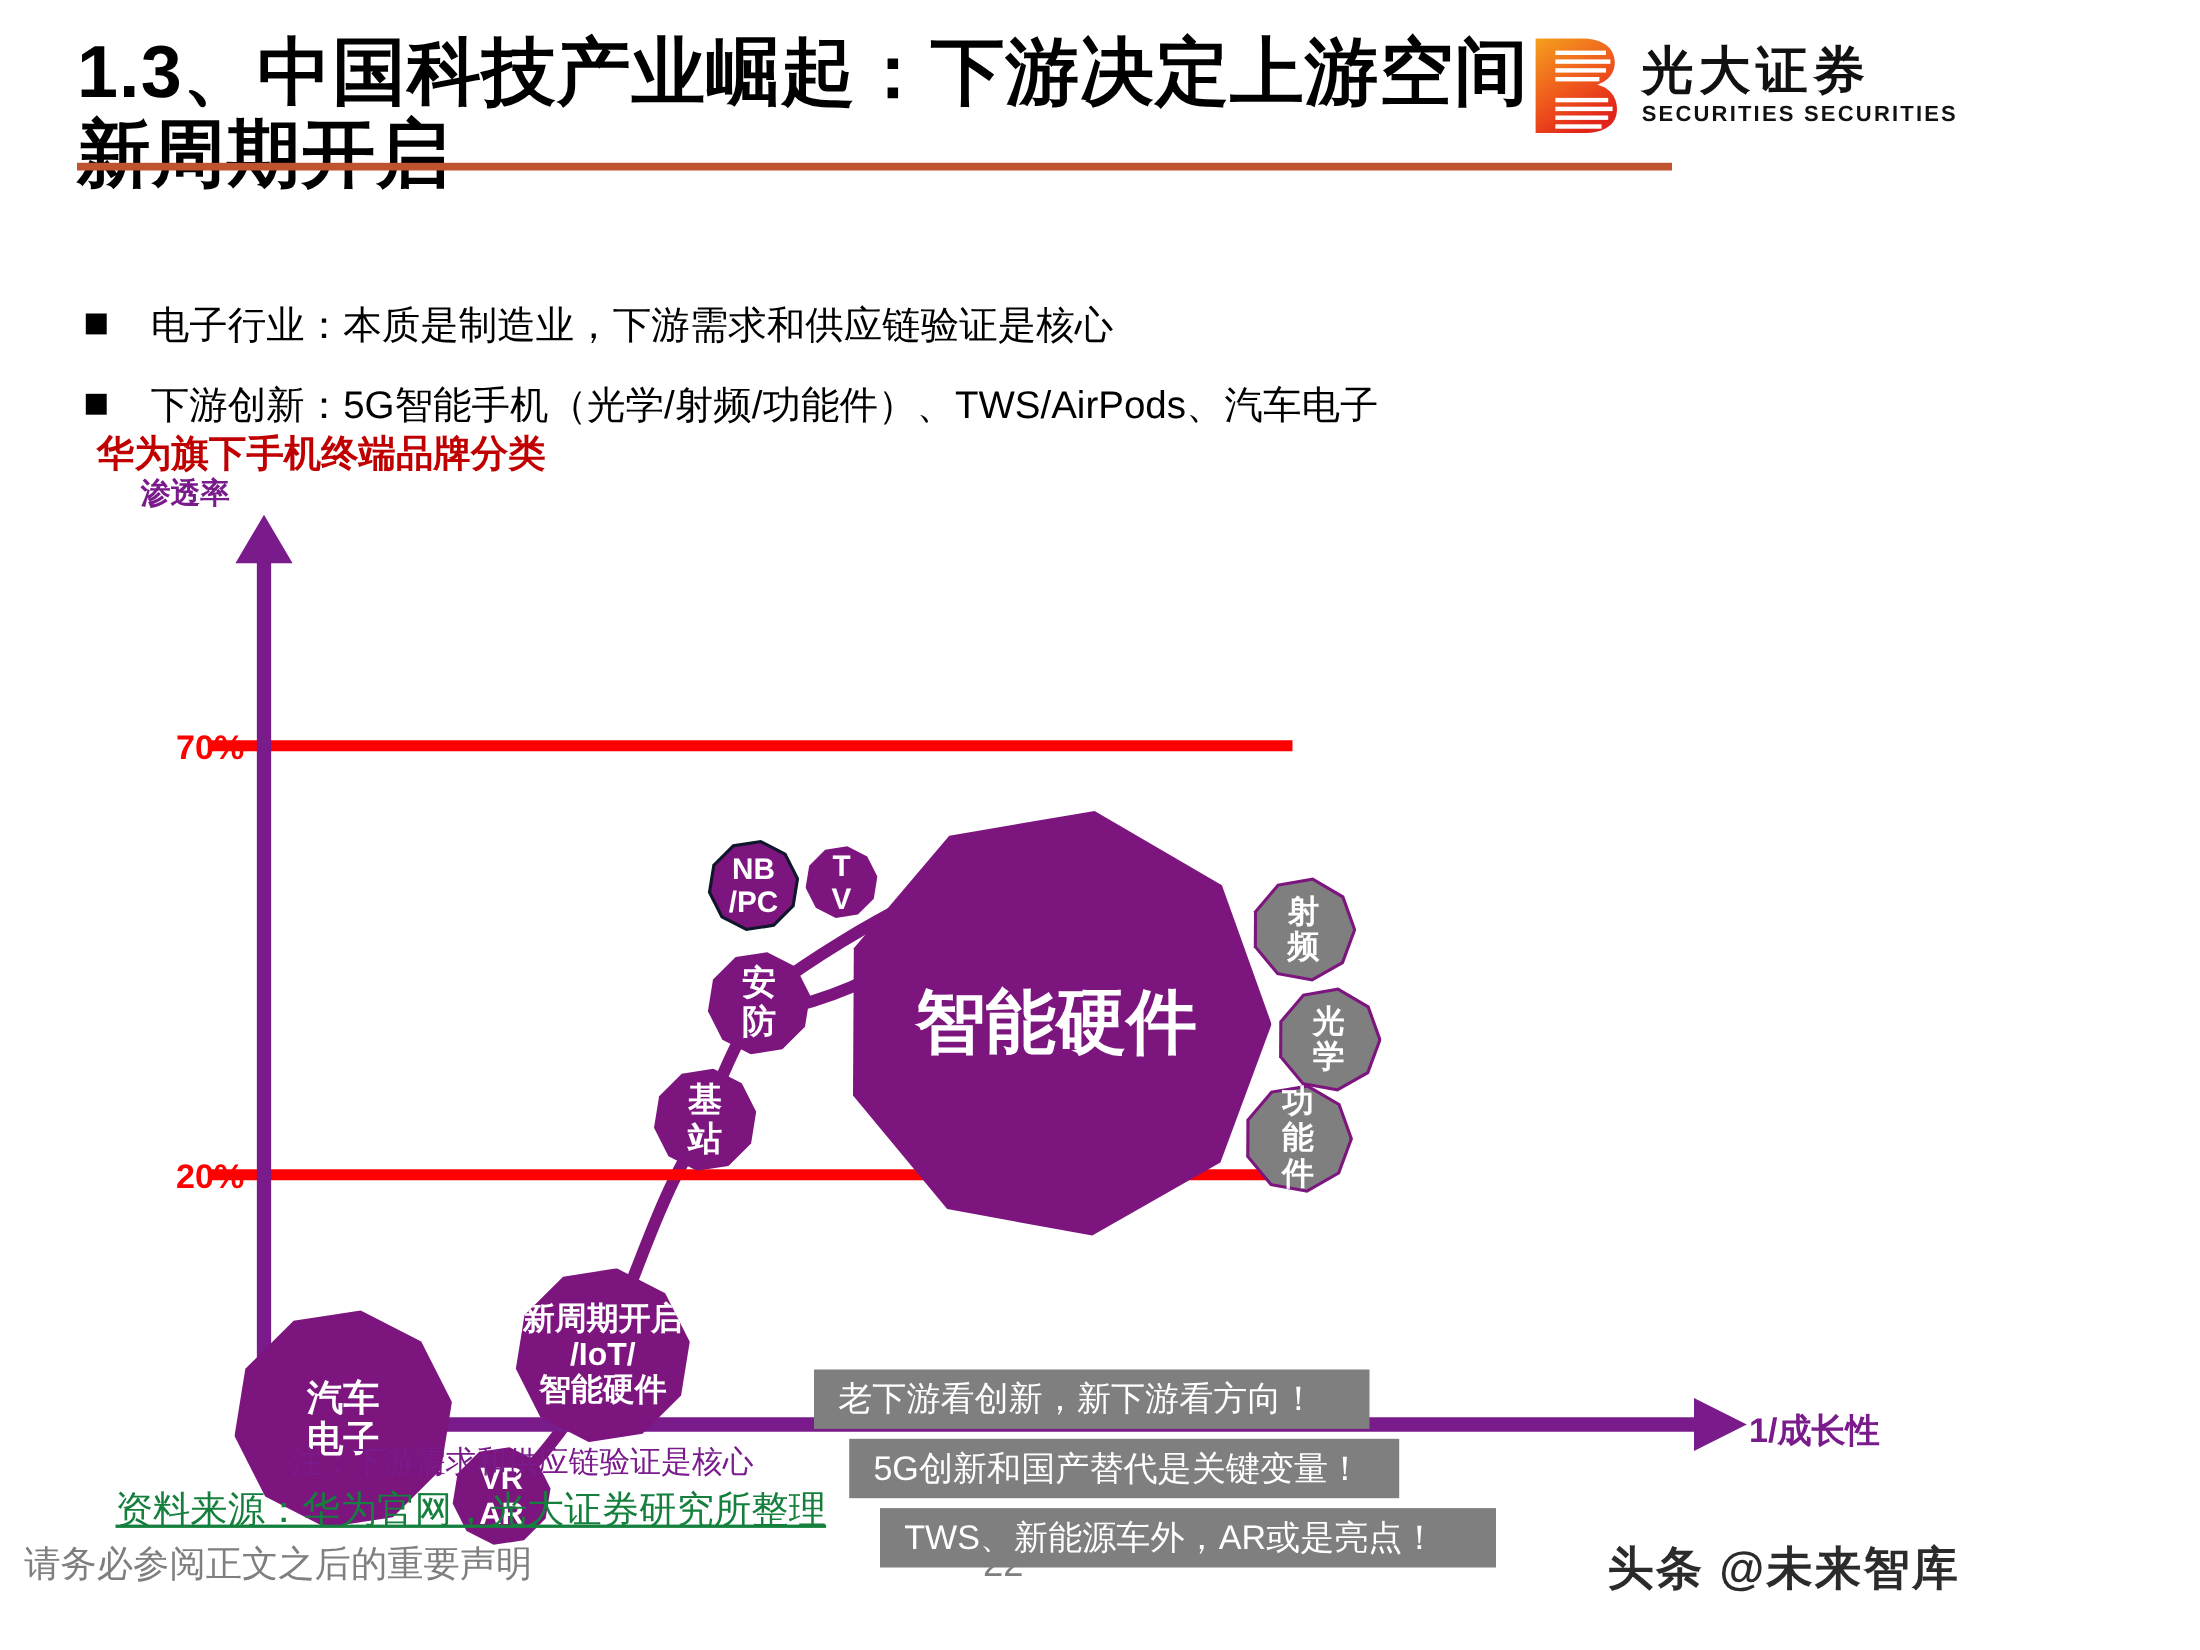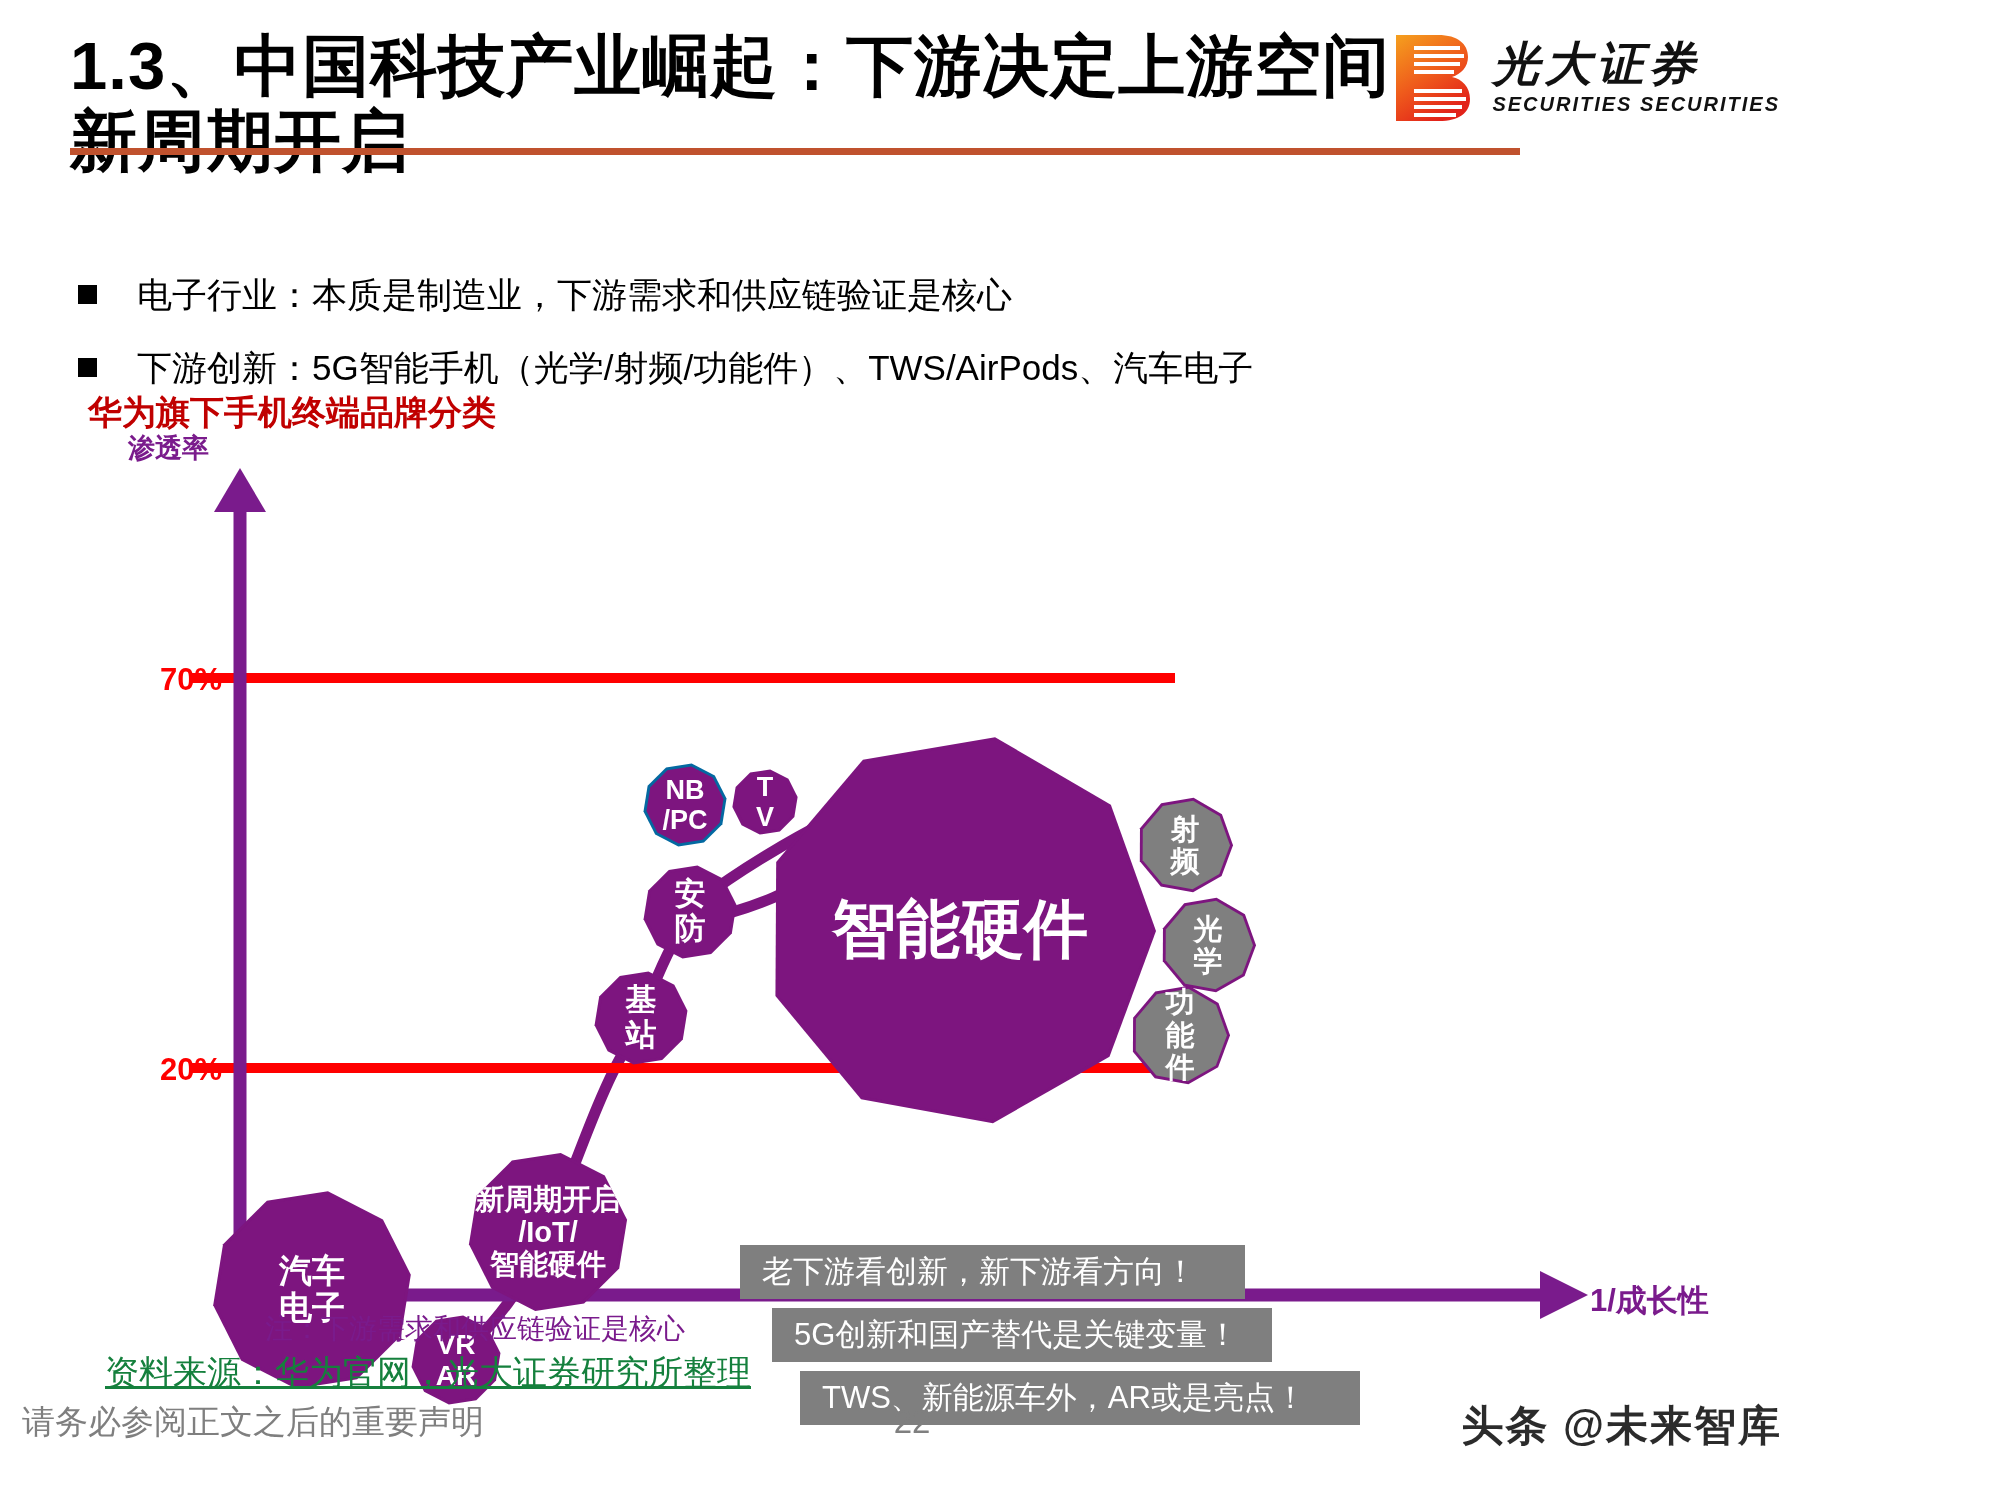--- a/index.html
+++ b/index.html
@@ -18,21 +18,21 @@
   }
   .title-rule{
     position:absolute;left:70px;top:148px;width:1450px;height:7px;
     background:#c0522e;
   }
   .logo{
     position:absolute;right:44px;top:32px;height:92px;
     display:flex;align-items:center;gap:20px;
   }
   .logo-mark{width:80px;height:90px;position:relative;}
-  .logo-words{display:flex;flex-direction:column;justify-content:center;font-style:italic;}
+  .logo-words{display:flex;flex-direction:column;justify-content:center;}
   .logo-cn{font-size:47px;font-weight:700;color:#111;letter-spacing:5px;line-height:1.0;}
   .logo-en{font-size:20px;font-weight:700;color:#111;letter-spacing:2.0px;margin-top:6px;}
 
   
   .bullet{position:absolute;display:flex;align-items:flex-start;}
   .bullet .sq{width:19px;height:19px;background:#000;margin-right:40px;margin-top:13px;flex:0 0 auto;}
   .bullet .txt{font-size:35px;color:#000;font-weight:400;white-space:nowrap;}
   #bullet-0{left:78px;top:272px;}
   #bullet-1{left:78px;top:345px;}
 
@@ -161,21 +161,21 @@
 
       <g>
         <path d="M 240,905 L 240,95" stroke="#7a1b8c" stroke-width="13" fill="none"></path>
         <path d="M 214,122 L 240,78 L 266,122 Z" fill="#7a1b8c"></path>
         <path d="M 234,905 L 1560,905" stroke="#7a1b8c" stroke-width="13" fill="none"></path>
         <path d="M 1540,881 L 1588,905 L 1540,929 Z" fill="#7a1b8c"></path>
       </g>
     </svg>
 
     <div id="bubble-layer">
-        <div class="bubble" style="left: 643px; top: 373px; width: 84px; height: 84px; font-size: 27px; color: rgb(255, 255, 255); clip-path: polygon(57.97% 0.64%, 85.46% 14.75%, 99.41% 42.32%, 94.48% 72.83%, 72.57% 94.62%, 42.03% 99.36%, 14.54% 85.25%, 0.59% 57.68%, 5.52% 27.17%, 27.43% 5.38%); background: #0369a1;">
+        <div class="bubble" style="left: 643px; top: 373px; width: 84px; height: 84px; font-size: 27px; color: rgb(255, 255, 255); clip-path: polygon(57.97% 0.64%, 85.46% 14.75%, 99.41% 42.32%, 94.48% 72.83%, 72.57% 94.62%, 42.03% 99.36%, 14.54% 85.25%, 0.59% 57.68%, 5.52% 27.17%, 27.43% 5.38%); background: #0f172a;">
           <div style="position: absolute; inset: 3px; background: rgb(125, 21, 127); clip-path: polygon(57.97% 0.64%, 85.46% 14.75%, 99.41% 42.32%, 94.48% 72.83%, 72.57% 94.62%, 42.03% 99.36%, 14.54% 85.25%, 0.59% 57.68%, 5.52% 27.17%, 27.43% 5.38%);"></div>
           <div style="position: relative; z-index: 2; width: 100%; text-align: center;">
             <span>NB</span>
             <span>/PC</span>
           </div>
         </div>
         <div class="bubble" style="left: 732px; top: 379px; width: 66px; height: 66px; font-size: 27px; color: rgb(255, 255, 255); clip-path: polygon(57.97% 0.64%, 85.46% 14.75%, 99.41% 42.32%, 94.48% 72.83%, 72.57% 94.62%, 42.03% 99.36%, 14.54% 85.25%, 0.59% 57.68%, 5.52% 27.17%, 27.43% 5.38%); background: rgb(125, 21, 127);">
           <div style="position: absolute; inset: 3px; background: rgb(125, 21, 127); clip-path: polygon(57.97% 0.64%, 85.46% 14.75%, 99.41% 42.32%, 94.48% 72.83%, 72.57% 94.62%, 42.03% 99.36%, 14.54% 85.25%, 0.59% 57.68%, 5.52% 27.17%, 27.43% 5.38%);"></div>
           <div style="position: relative; z-index: 2; width: 100%; text-align: center;">
             <span>T</span>

